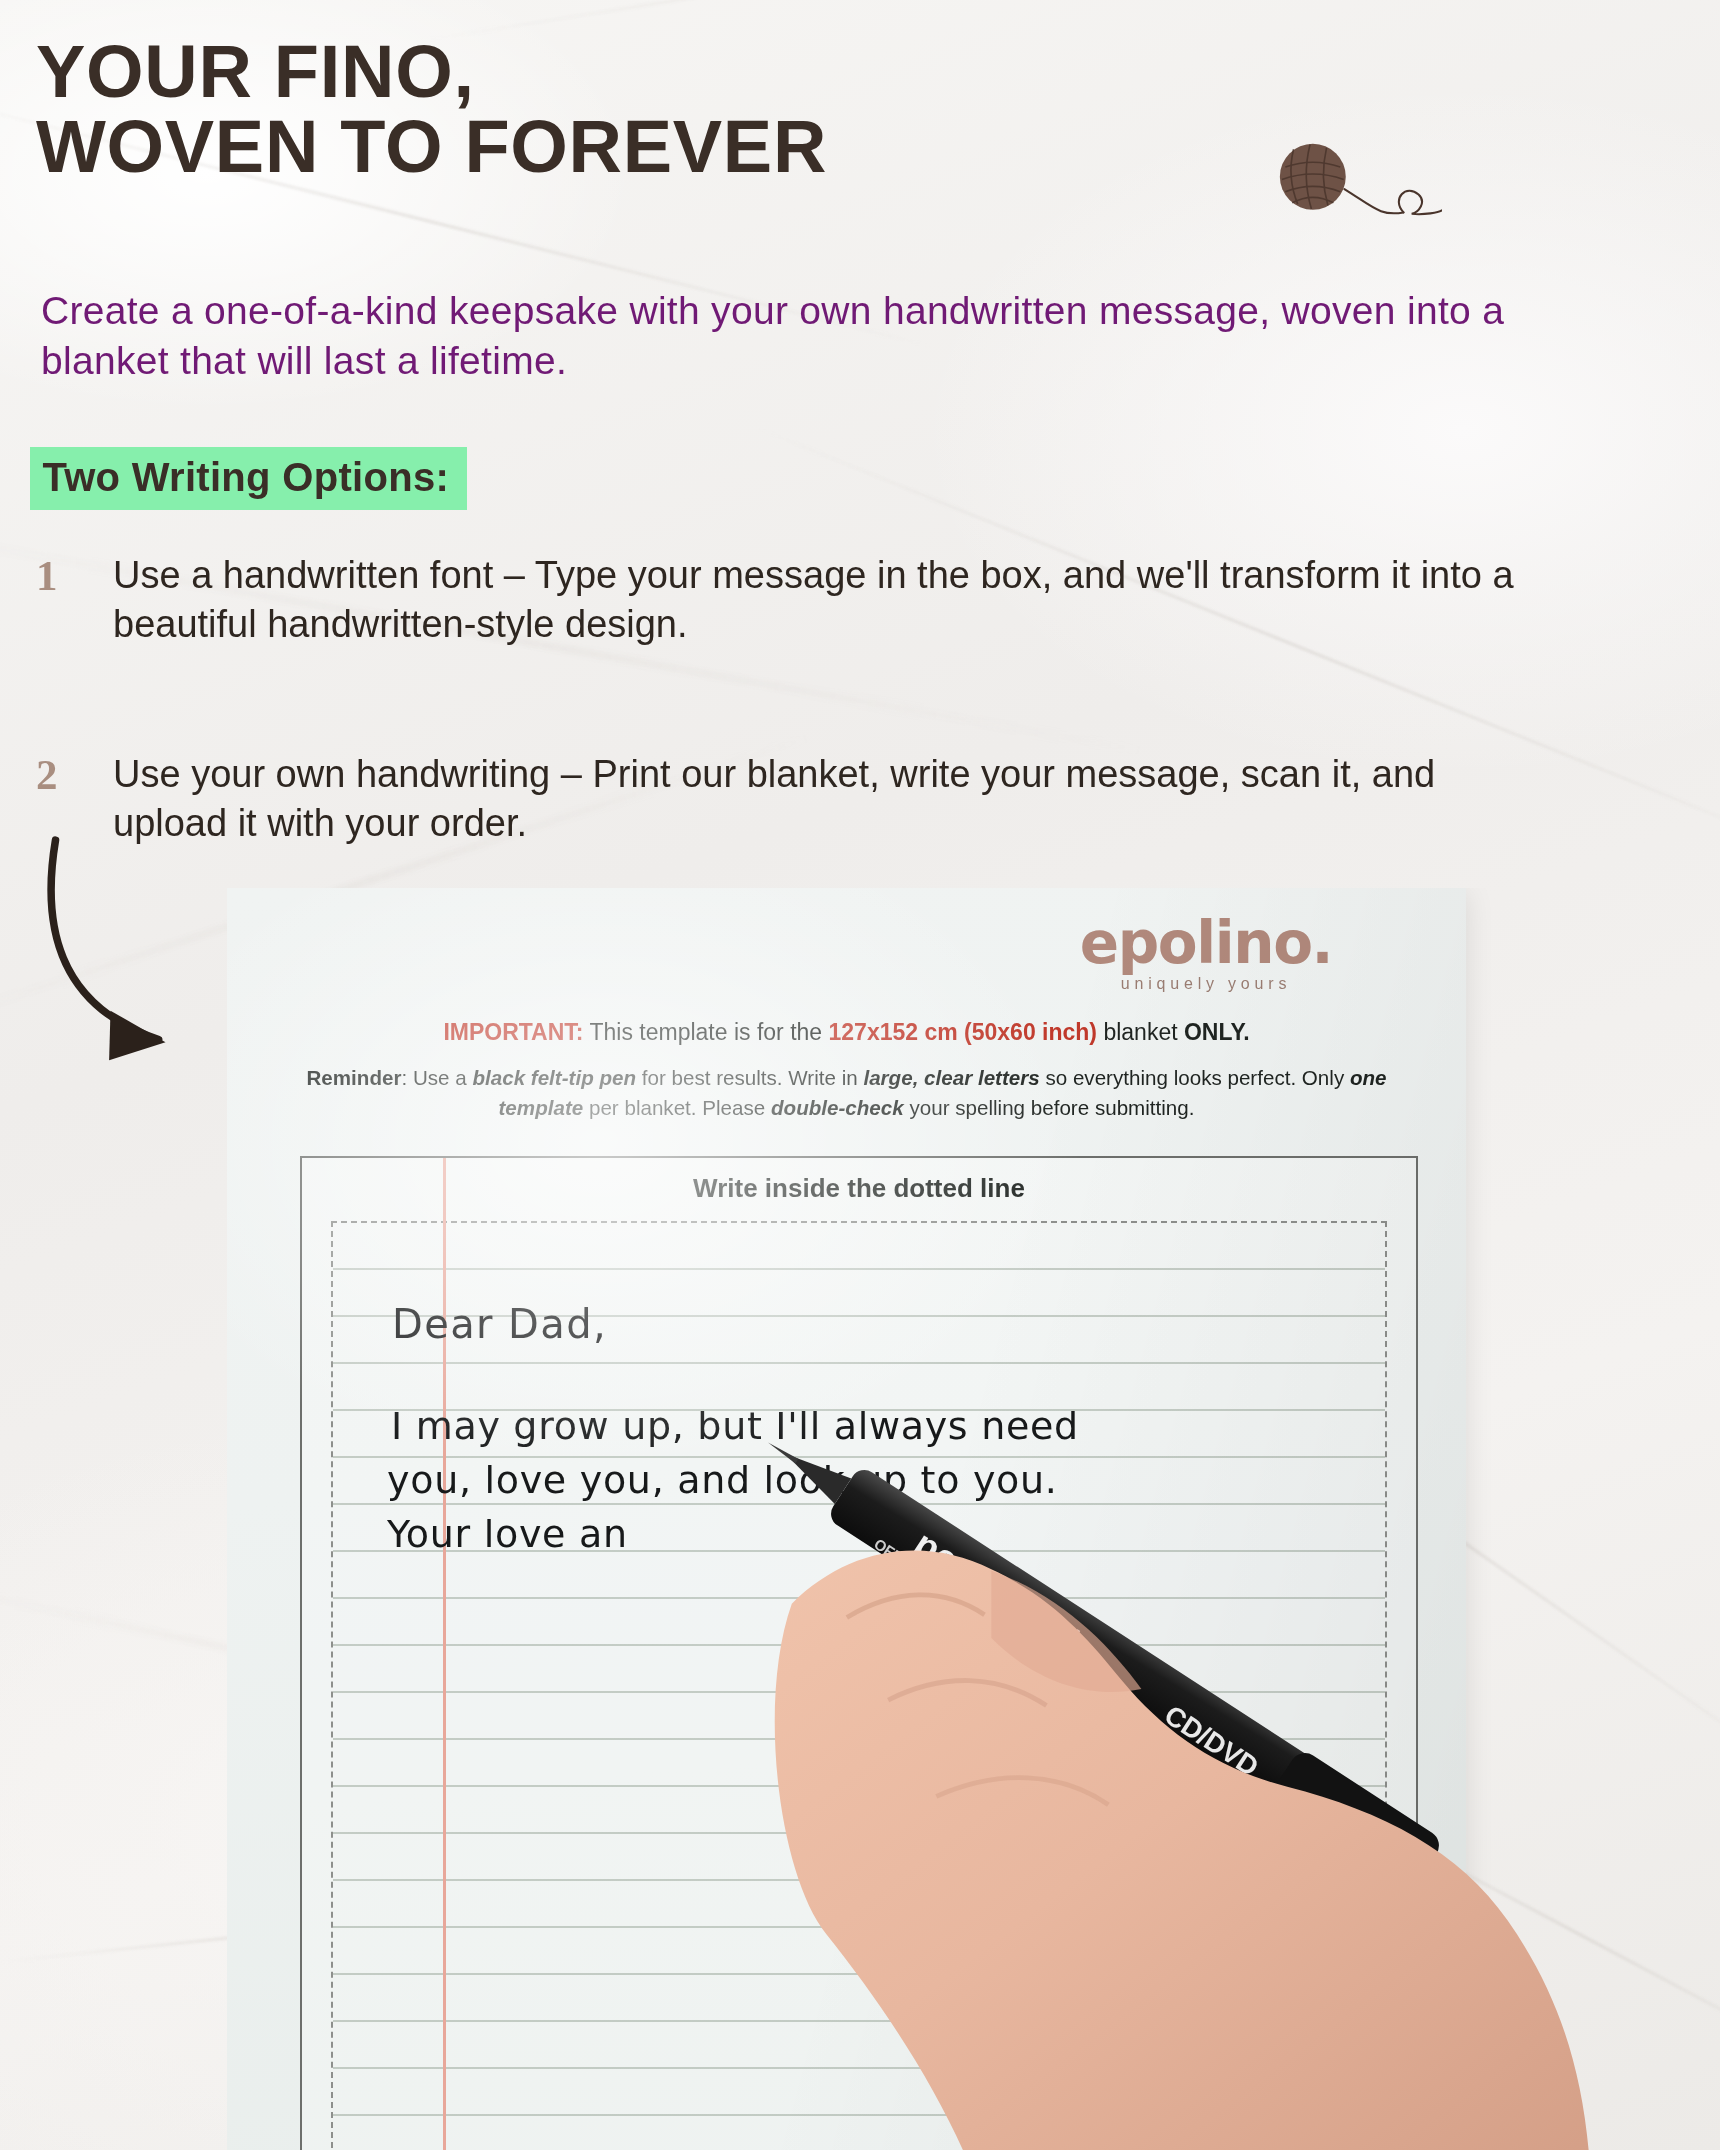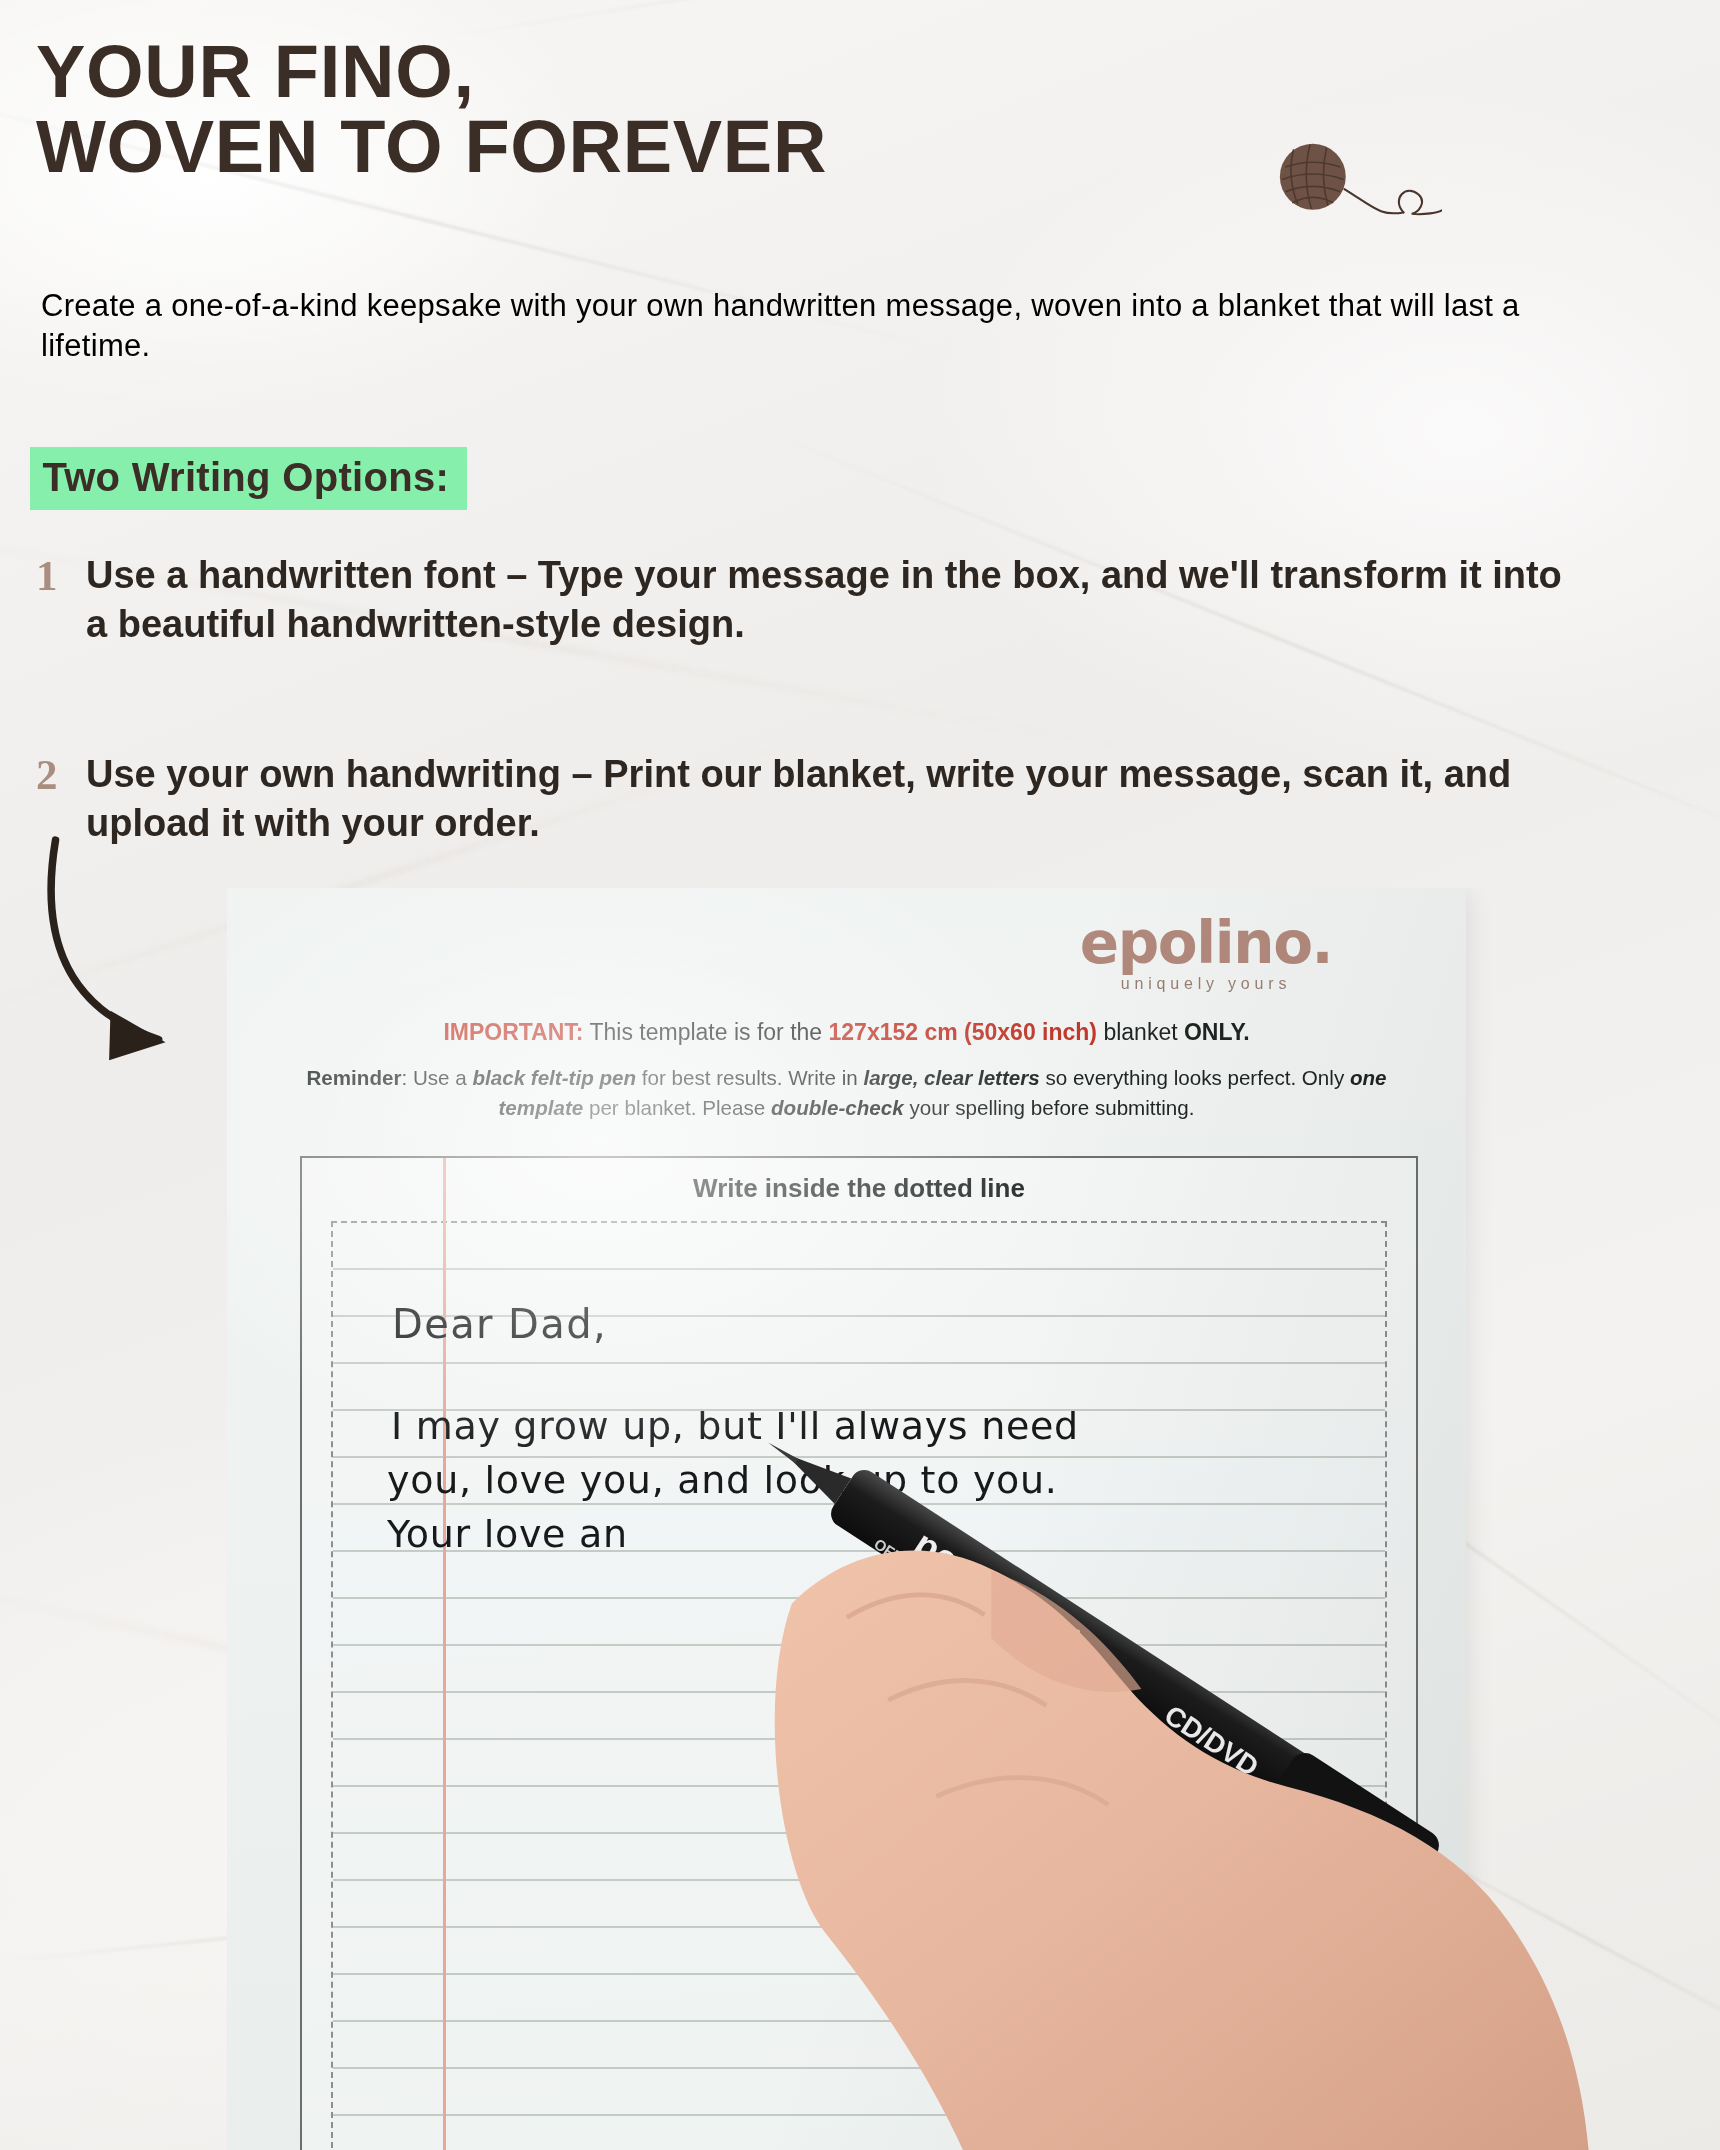--- a/index.html
+++ b/index.html
@@ -64,22 +64,22 @@
     width: 165px;
     height: 103px;
   }
 
   
   .subtitle {
     position: absolute;
     left: 41px;
     top: 286px;
     width: 1500px;
-    color: #000000;
-    font-size: 31px;
+    color: #701a75;
+    font-size: 39px;
     line-height: 1.28;
     letter-spacing: 0.3px;
   }
 
   
   .options-label {
     position: absolute;
     left: 30px;
     top: 447px;
     background: #86efac;
@@ -101,22 +101,21 @@
     position: absolute;
     left: 0;
     top: -2.8px;
     color: #a98e80;
     font-weight: bold;
     font-size: 43px;
     font-family: "Liberation Serif", serif;
   }
   .item .txt {
     display: block;
-    margin-left: 50px;
-    font-weight: bold;
+    margin-left: 77px;
   }
   #item1 { left: 36px; top: 551px; width: 1555px; }
   #item2 { left: 36px; top: 750px; width: 1500px; }
 
   
   .arrow {
     position: absolute;
     left: 27.5px;
     top: 833px;
     width: 220px;

